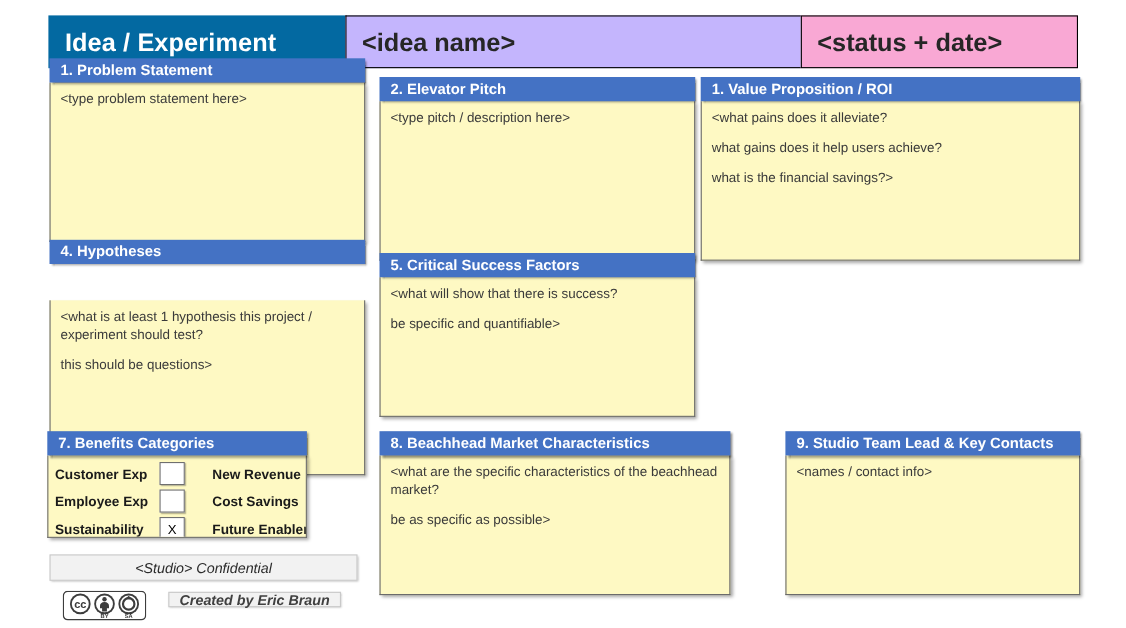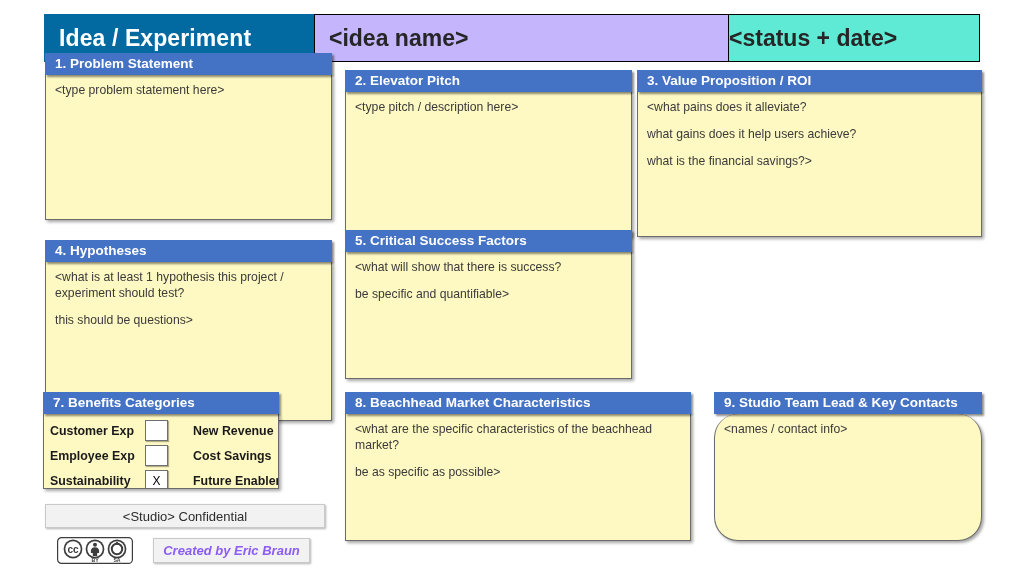--- a/index.html
+++ b/index.html
@@ -53,23 +53,24 @@
     align-items: center;
     padding-left: 14px;
     box-sizing: border-box;
     font-size: 23px;
     font-weight: bold;
     color: #262626;
   }
   .title-status {
     width: 252px;
     border: 1.6px solid #000000;
-    background: #5eead4;
-    display: flex;
-    align-items: center;
+    background: #f9a8d4;
+    display: flex;
+    align-items: center;
+    padding-left: 14px;
     box-sizing: border-box;
     font-size: 23px;
     font-weight: bold;
     color: #262626;
   }
 
   
   .panel {
     position: absolute;
     box-sizing: border-box;
@@ -108,34 +109,34 @@
 
   
   #p1 { left: 45px;  top: 53px;  width: 287px; }
   #p1 .panel-body { height: 145px; }
   #p2 { left: 345px; top: 70px;  width: 287px; }
   #p2 .panel-body { height: 145px; }
   #p3 { left: 637px; top: 70px;  width: 345px; }
   #p3 .panel-body { height: 145px; }
 
   
-  #p4 { left: 45px;  top: 240px; width: 287px; }
-  #p4 .panel-body { height: 159px; }
+  #p4 { left: 45px;  top: 218px; width: 287px; }
+  #p4 .panel-body { height: 159px; margin-top: 33px; }
   #p5 { left: 345px; top: 230px; width: 287px; }
   #p5 .panel-body { height: 127px; }
   #p6 { left: 637px; top: 230px; width: 345px; }
   #p6 .panel-body { height: 147px; }
 
   
   #p7 { left: 43px;  top: 392px; width: 236px; }
   #p7 .panel-body { height: 75px; padding: 4px 6px 4px 6px; }
-  #p8 { left: 345px; top: 392px; width: 346px; }
+  #p8 { left: 345px; top: 392px; width: 319px; }
   #p8 .panel-body { height: 127px; }
   #p9 { left: 714px; top: 392px; width: 268px; }
-  #p9 .panel-body { height: 127px; border-radius: 24px; }
+  #p9 .panel-body { height: 127px; }
 
   
   .ben-grid {
     display: grid;
     grid-template-columns: 95px 30px 18px 110px 30px;
     grid-auto-rows: 25px;
     align-items: center;
     column-gap: 0px;
   }
   .ben-label {
@@ -165,39 +166,40 @@
     top: 504px;
     width: 280px;
     height: 24px;
     background: #f2f2f2;
     border: 1px solid #c9c9c9;
     box-sizing: border-box;
     display: flex;
     align-items: center;
     justify-content: center;
     font-size: 13px;
+    font-style: italic;
     color: #2b2b2b;
     box-shadow: 1px 1px 2px rgba(0,0,0,.3);
   }
   .creditbar {
     position: absolute;
     left: 153px;
     top: 538px;
     width: 157px;
-    height: 25px;
+    height: 14px;
     background: #f2f2f2;
     border: 1px solid #c9c9c9;
     box-sizing: border-box;
     display: flex;
     align-items: center;
     justify-content: center;
     font-size: 13px;
     font-style: italic;
     font-weight: 600;
-    color: #8b5cf6;
+    color: #404040;
     box-shadow: 1px 1px 2px rgba(0,0,0,.3);
   }
   .cc-badge {
     position: absolute;
     left: 57px;
     top: 537px;
     width: 76px;
     height: 27px;
   }
 </style>
@@ -220,21 +222,21 @@
   </div>
 
   <div class="panel" id="p2">
     <div class="panel-head">2. Elevator Pitch</div>
     <div class="panel-body">
       <p>&lt;type pitch / description here&gt;</p>
     </div>
   </div>
 
   <div class="panel" id="p3">
-    <div class="panel-head">3. Value Proposition / ROI</div>
+    <div class="panel-head">1. Value Proposition / ROI</div>
     <div class="panel-body">
       <p>&lt;what pains does it alleviate?</p>
       <p>what gains does it help users achieve?</p>
       <p>what is the financial savings?&gt;</p>
     </div>
   </div>
 
   <div class="panel" id="p4">
     <div class="panel-head">4. Hypotheses</div>
     <div class="panel-body">

